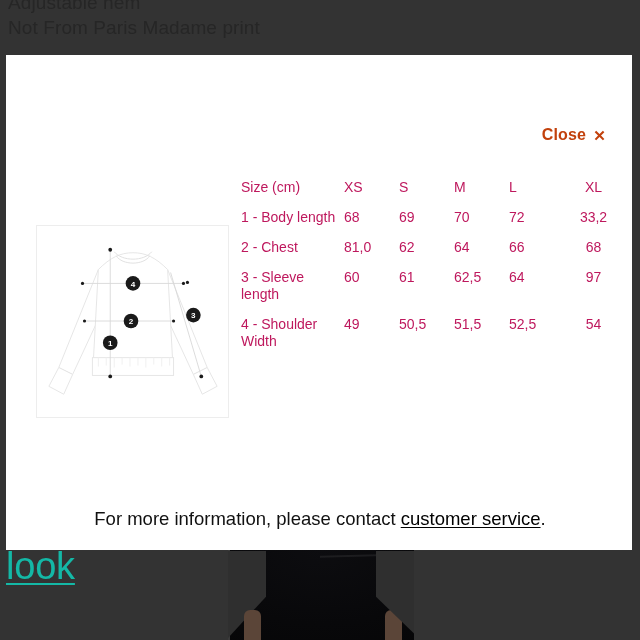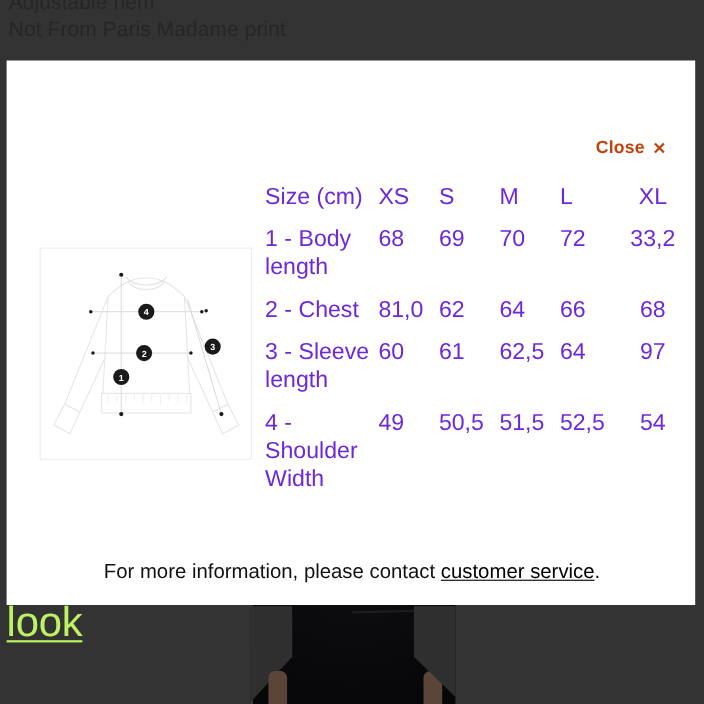--- a/index.html
+++ b/index.html
@@ -15,21 +15,21 @@
   .bg-desc {
     position:absolute; left:8px;
     color:#262626; font-size:19px; letter-spacing:.1px;
     white-space:nowrap;
   }
   .bg-desc.l1 { top:-8px; }
   .bg-desc.l2 { top:17px; }
 
   .bg-look {
     position:absolute; left:6px; top:545px;
-    font-size:38px; color:#bef264; letter-spacing:-.2px;
+    font-size:38px; color:#14b8a6; letter-spacing:-.2px;
     text-decoration:underline; text-underline-offset:4px;
     text-decoration-thickness:2px;
   }
 
   
   .bg-photo {
     position:absolute; left:228px; top:549px; width:186px; height:91px;
     background:
       linear-gradient(90deg,#3a3a3a 0 2px, rgba(0,0,0,0) 2px),
       radial-gradient(120% 150% at 50% 0%, #0d0d10 0%, #08080a 55%, #050506 100%);
@@ -72,23 +72,23 @@
 
   
   .garment-box {
     position:absolute; left:30px; top:170px; width:193px; height:193px;
     border:1px solid #ededed; background:#fff; overflow:hidden;
   }
   .garment-box svg { display:block; width:100%; height:100%; }
 
   
   .size-table {
-    position:absolute; left:235px; top:105px; width:382px;
+    position:absolute; left:235px; top:118px; width:382px;
     border-collapse:collapse;
-    font-size:21px; color:#6d28d9; line-height:1.22;
+    font-size:14px; color:#be185d; line-height:1.22;
   }
   .size-table td, .size-table th {
     text-align:left; vertical-align:top;
     padding:6px 0 7px 0; font-weight:400;
   }
   .size-table .c-label { width:103px; padding-right:4px; }
   .size-table .c-v { width:55px; }
   .size-table .c-v.last { width:auto;text-align:center; }
 
   

